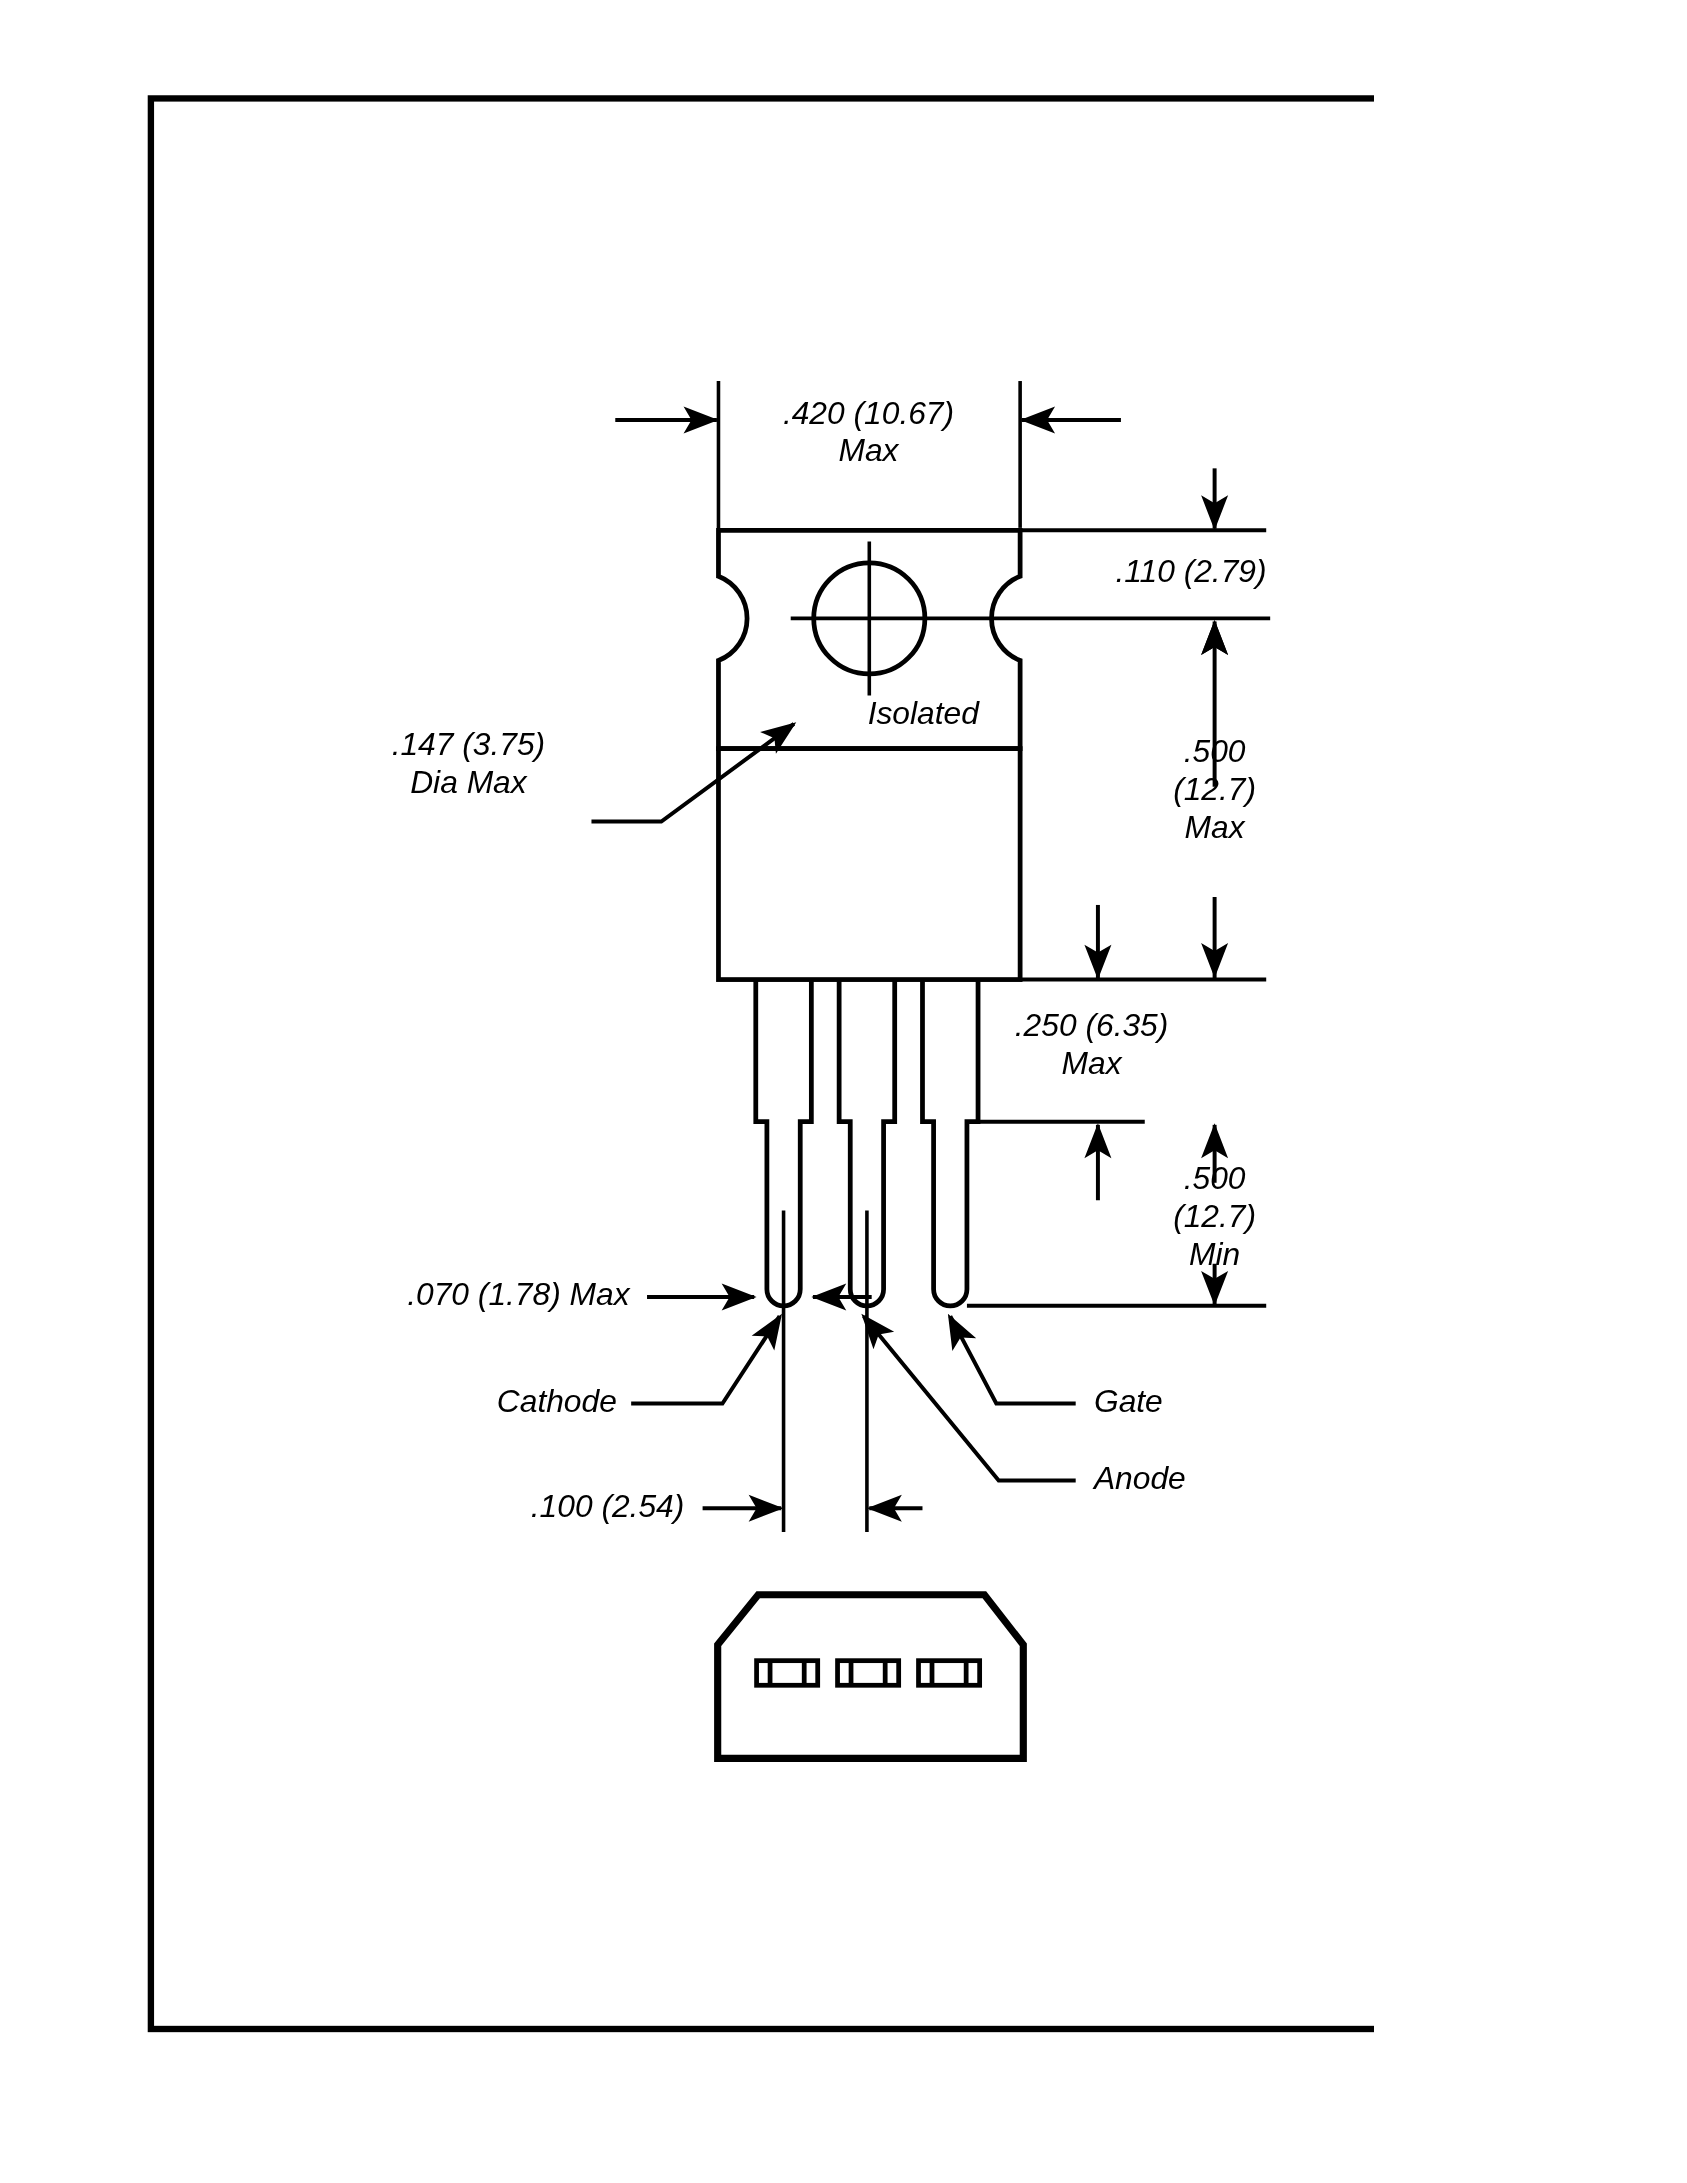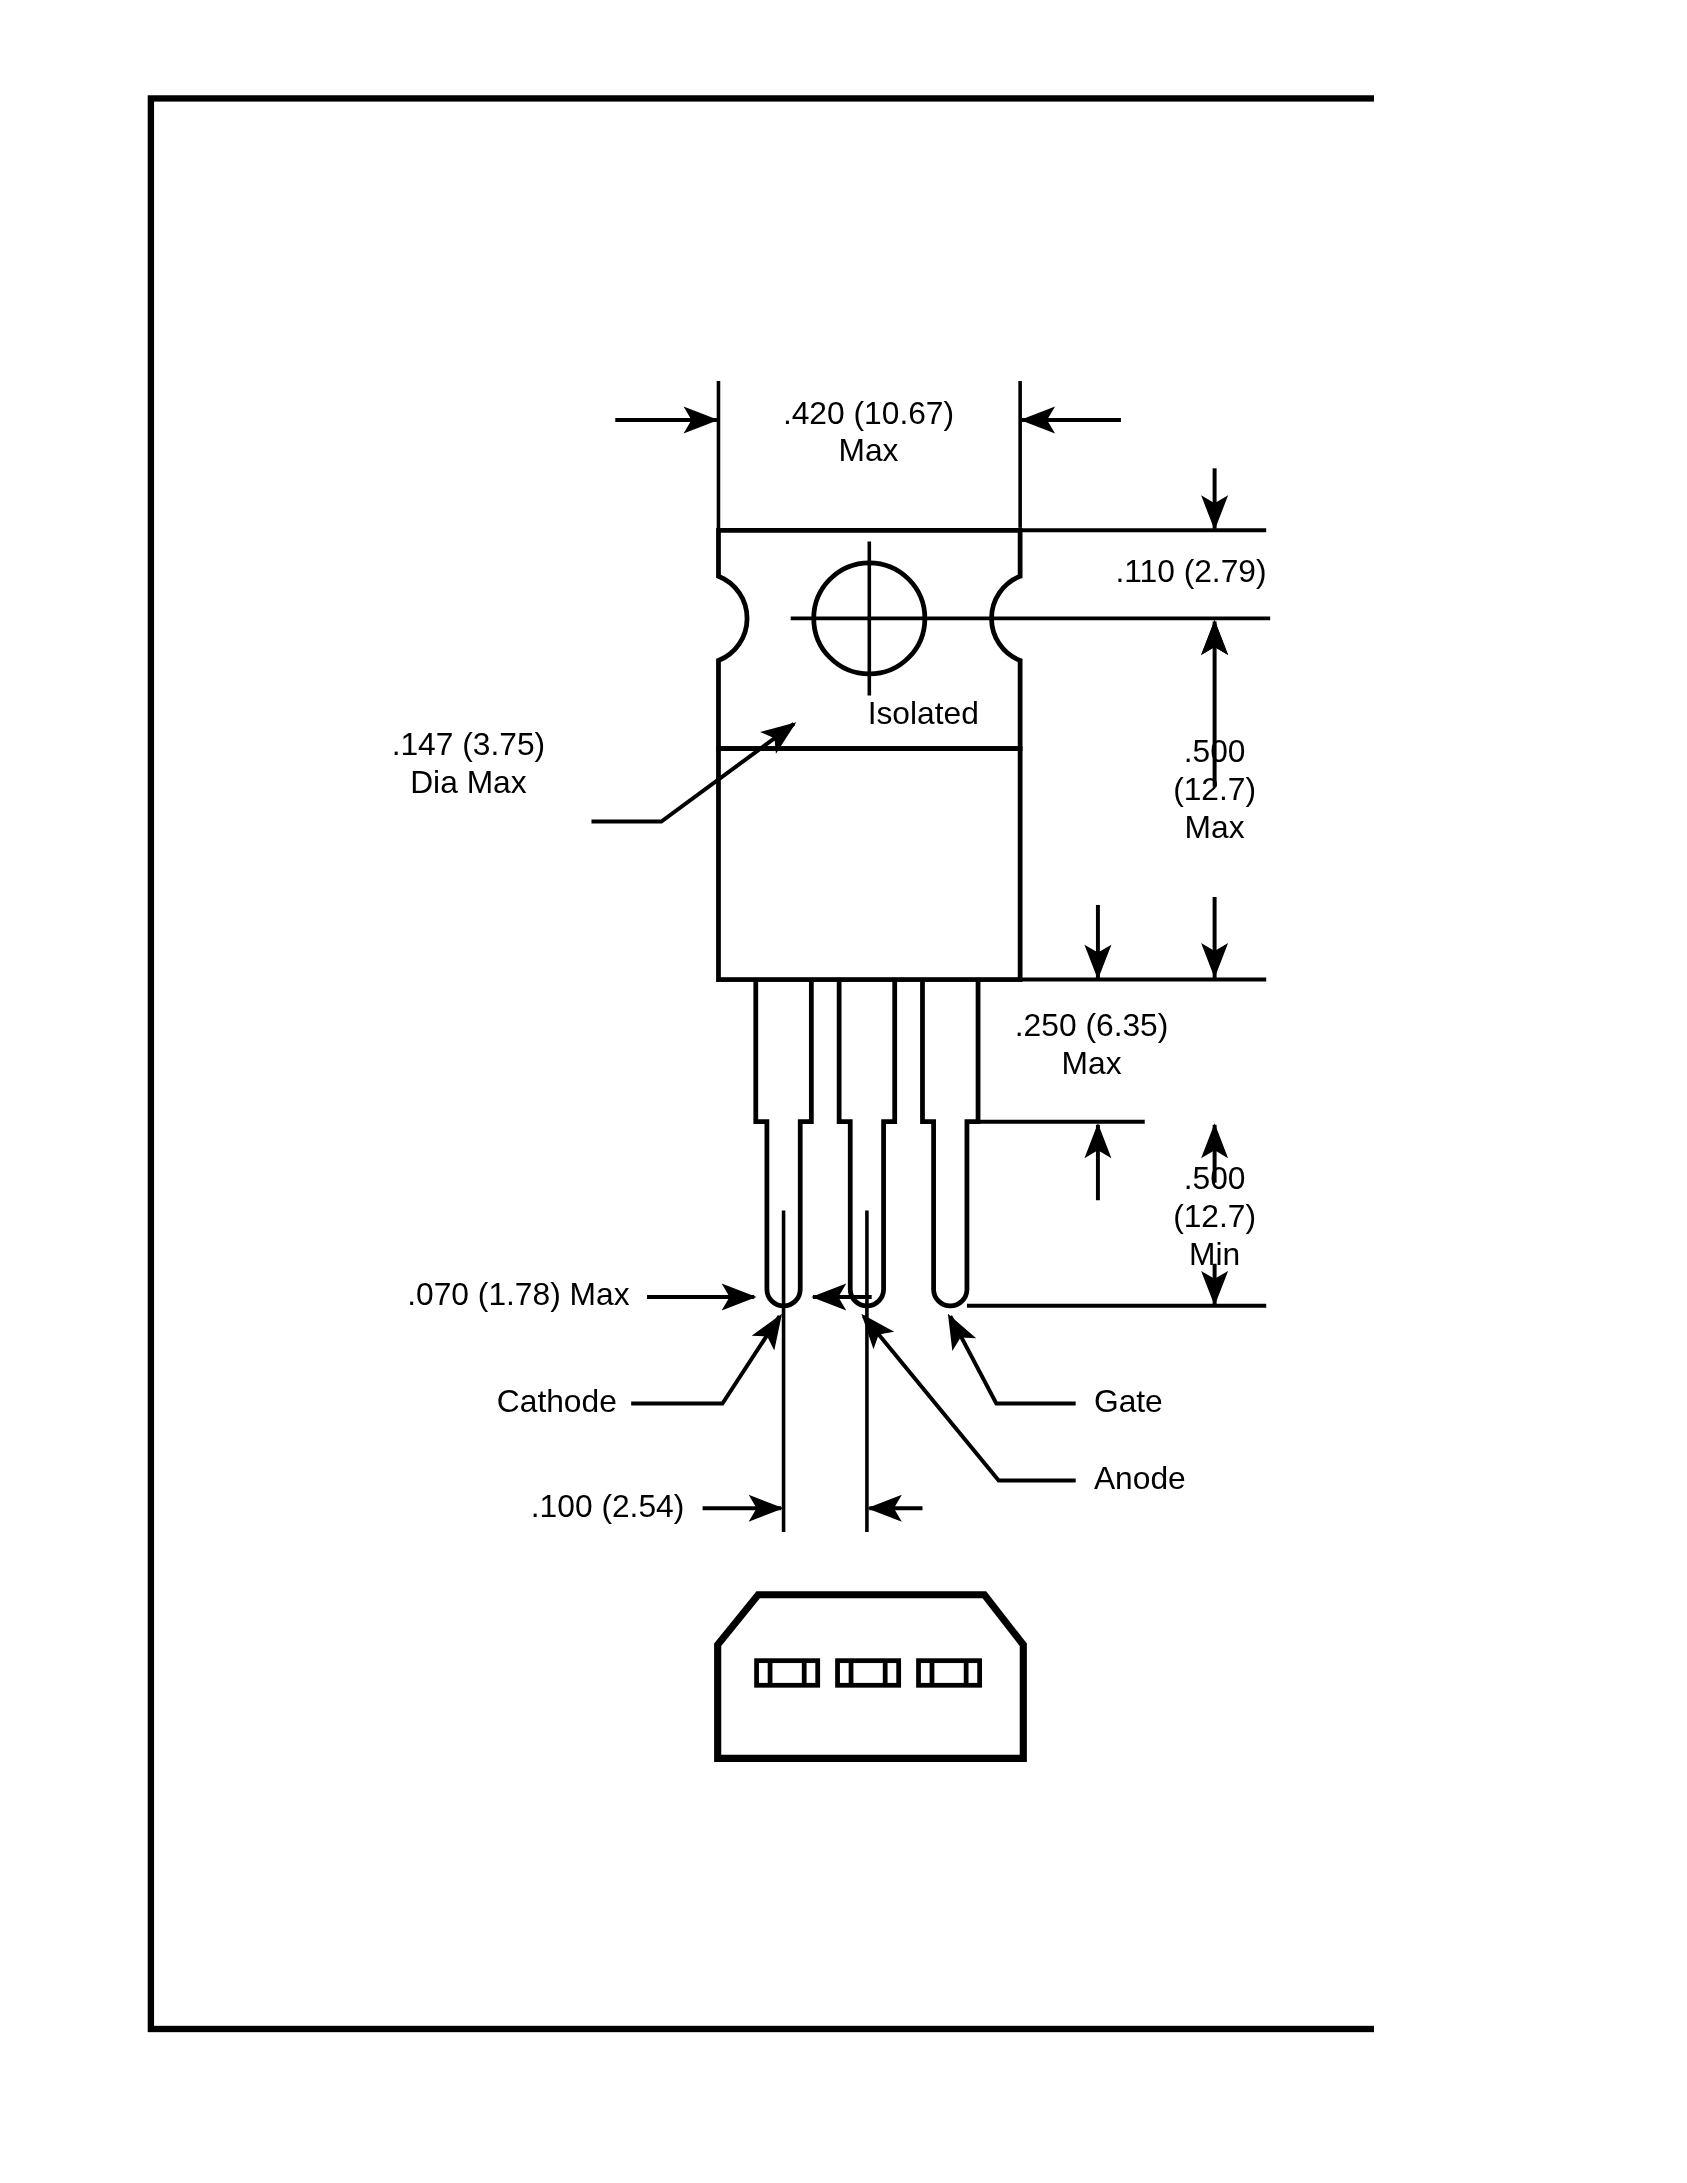--- a/index.html
+++ b/index.html
@@ -10,20 +10,21 @@
   body {
     font-family: "Liberation Sans", sans-serif;
     color: #000000;
   }
   #page {
     position: relative;
     width: 1374px;
     height: 2183px;
     background: #ffffff;
     overflow: hidden;
+    font-style: italic;
   }
   #drawing-svg {
     position: absolute;
     left: 0;
     top: 0;
     width: 1687px;
     height: 2183px;
     display: block;
   }
   .dim-text {

